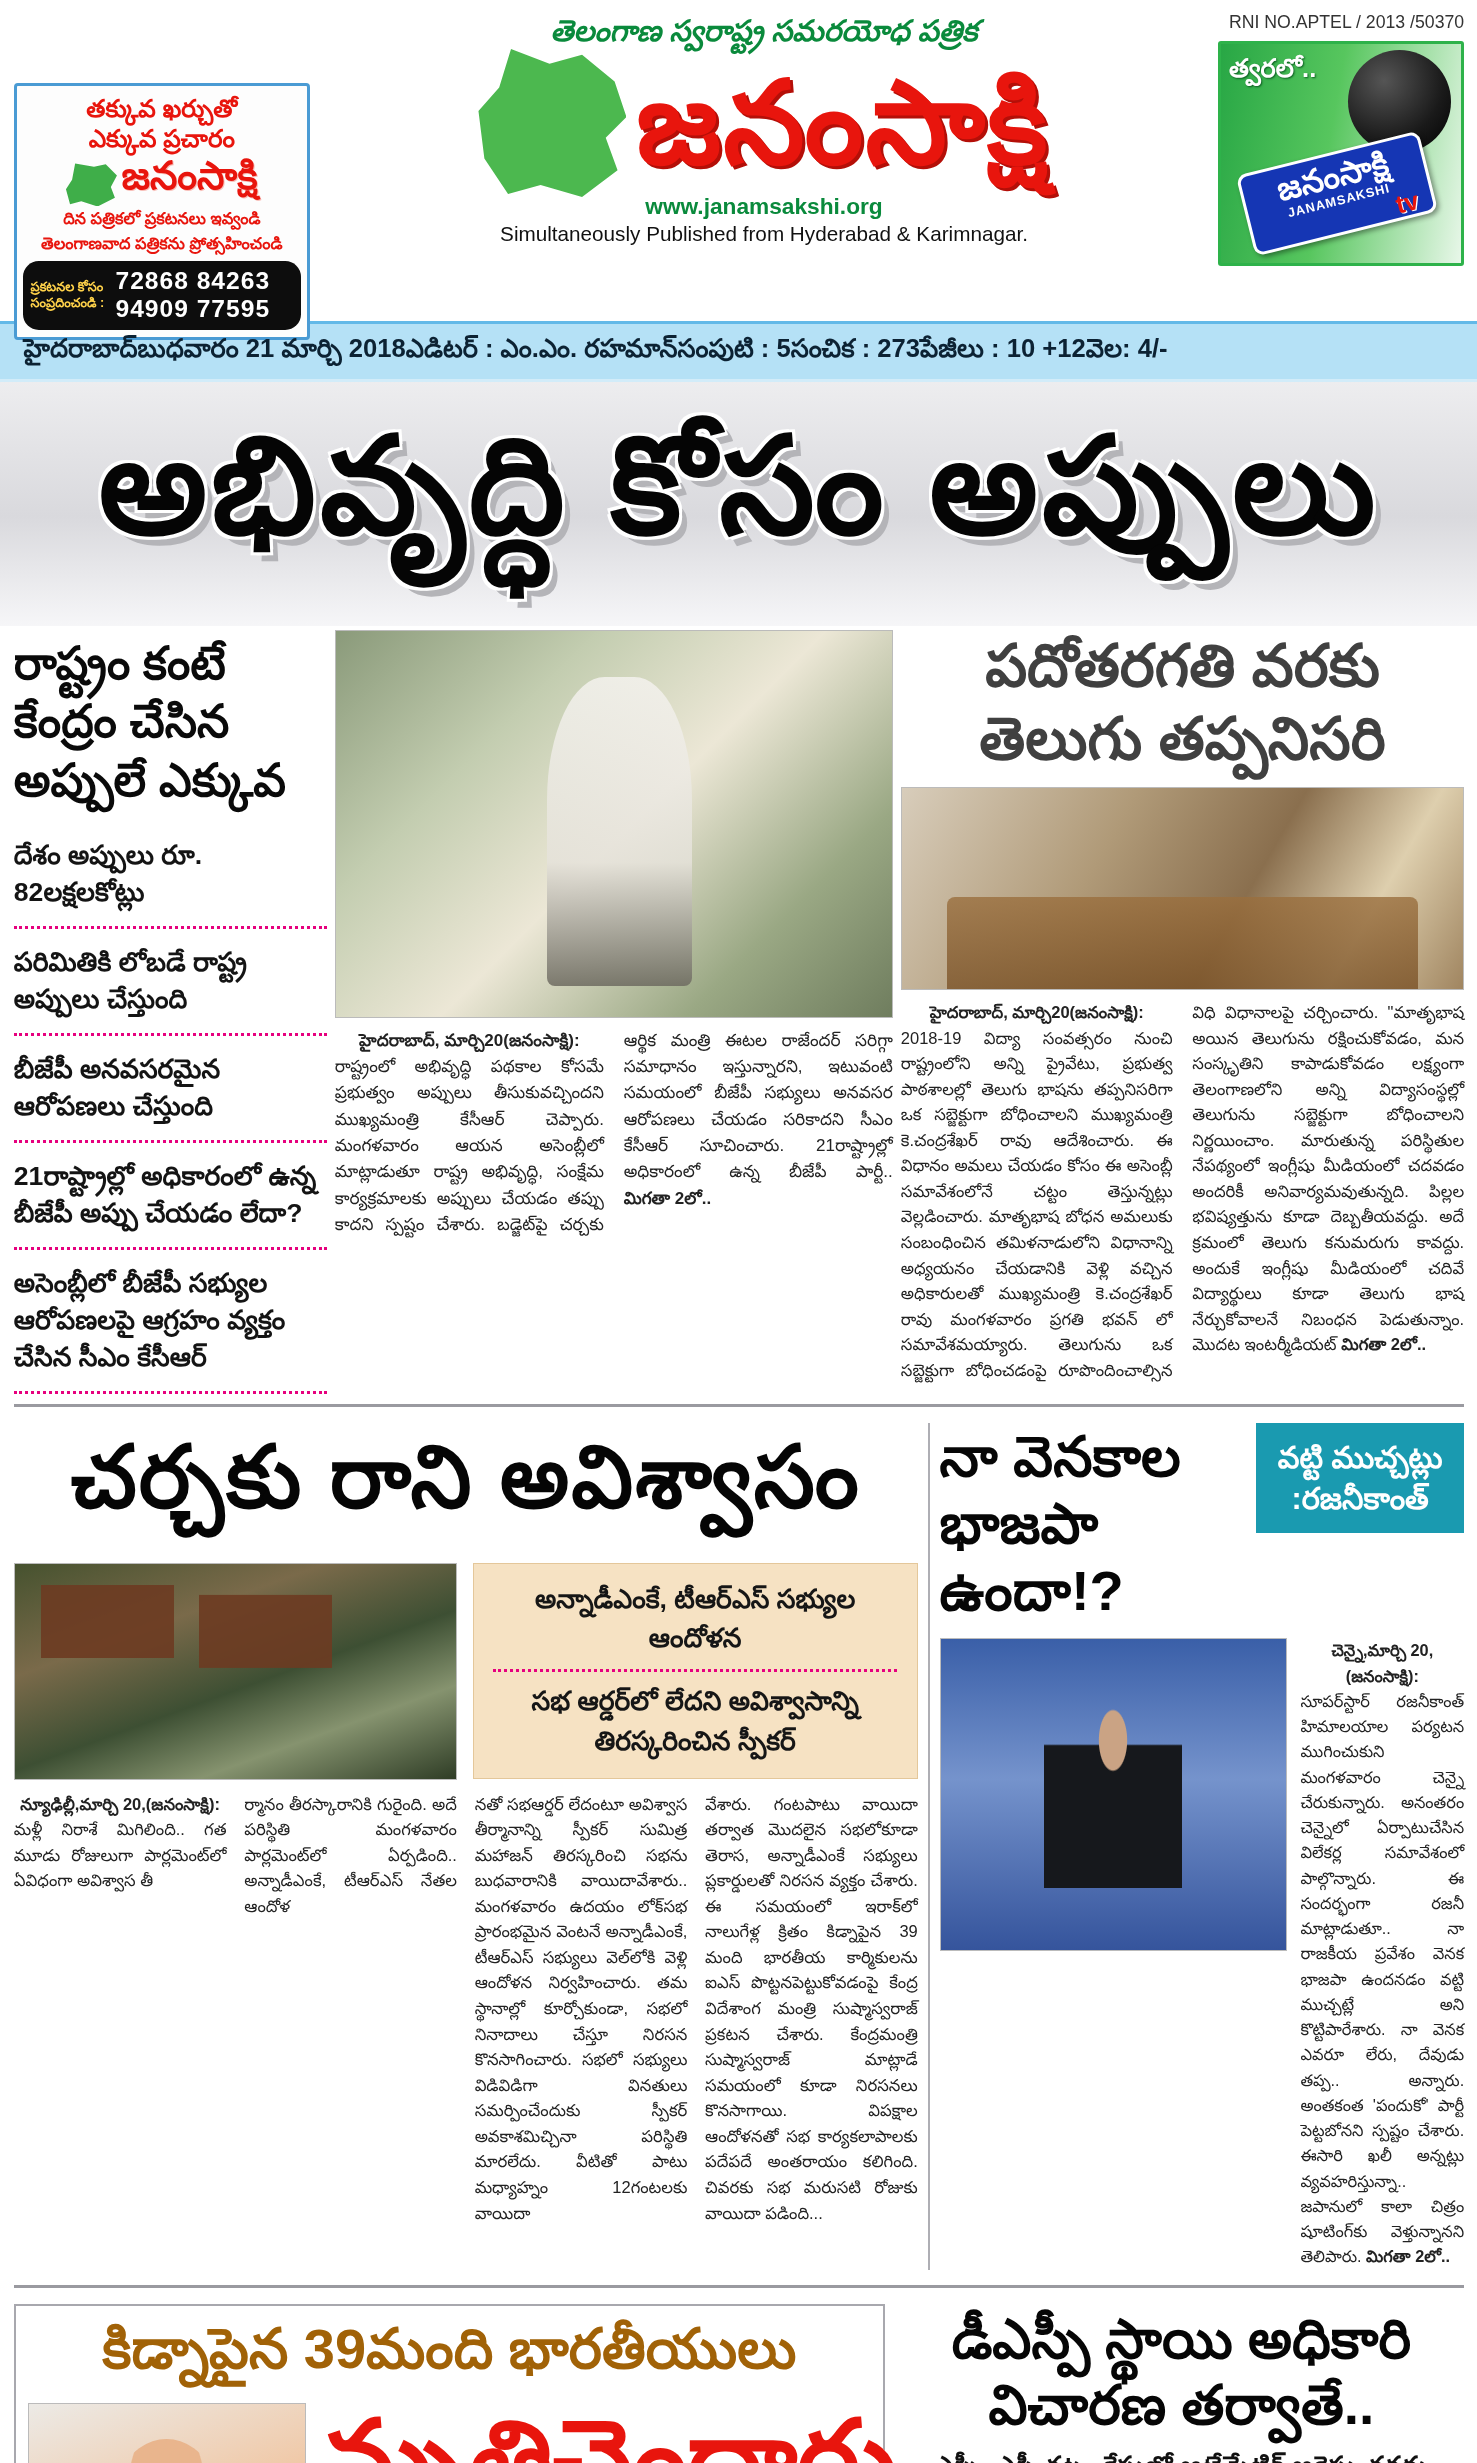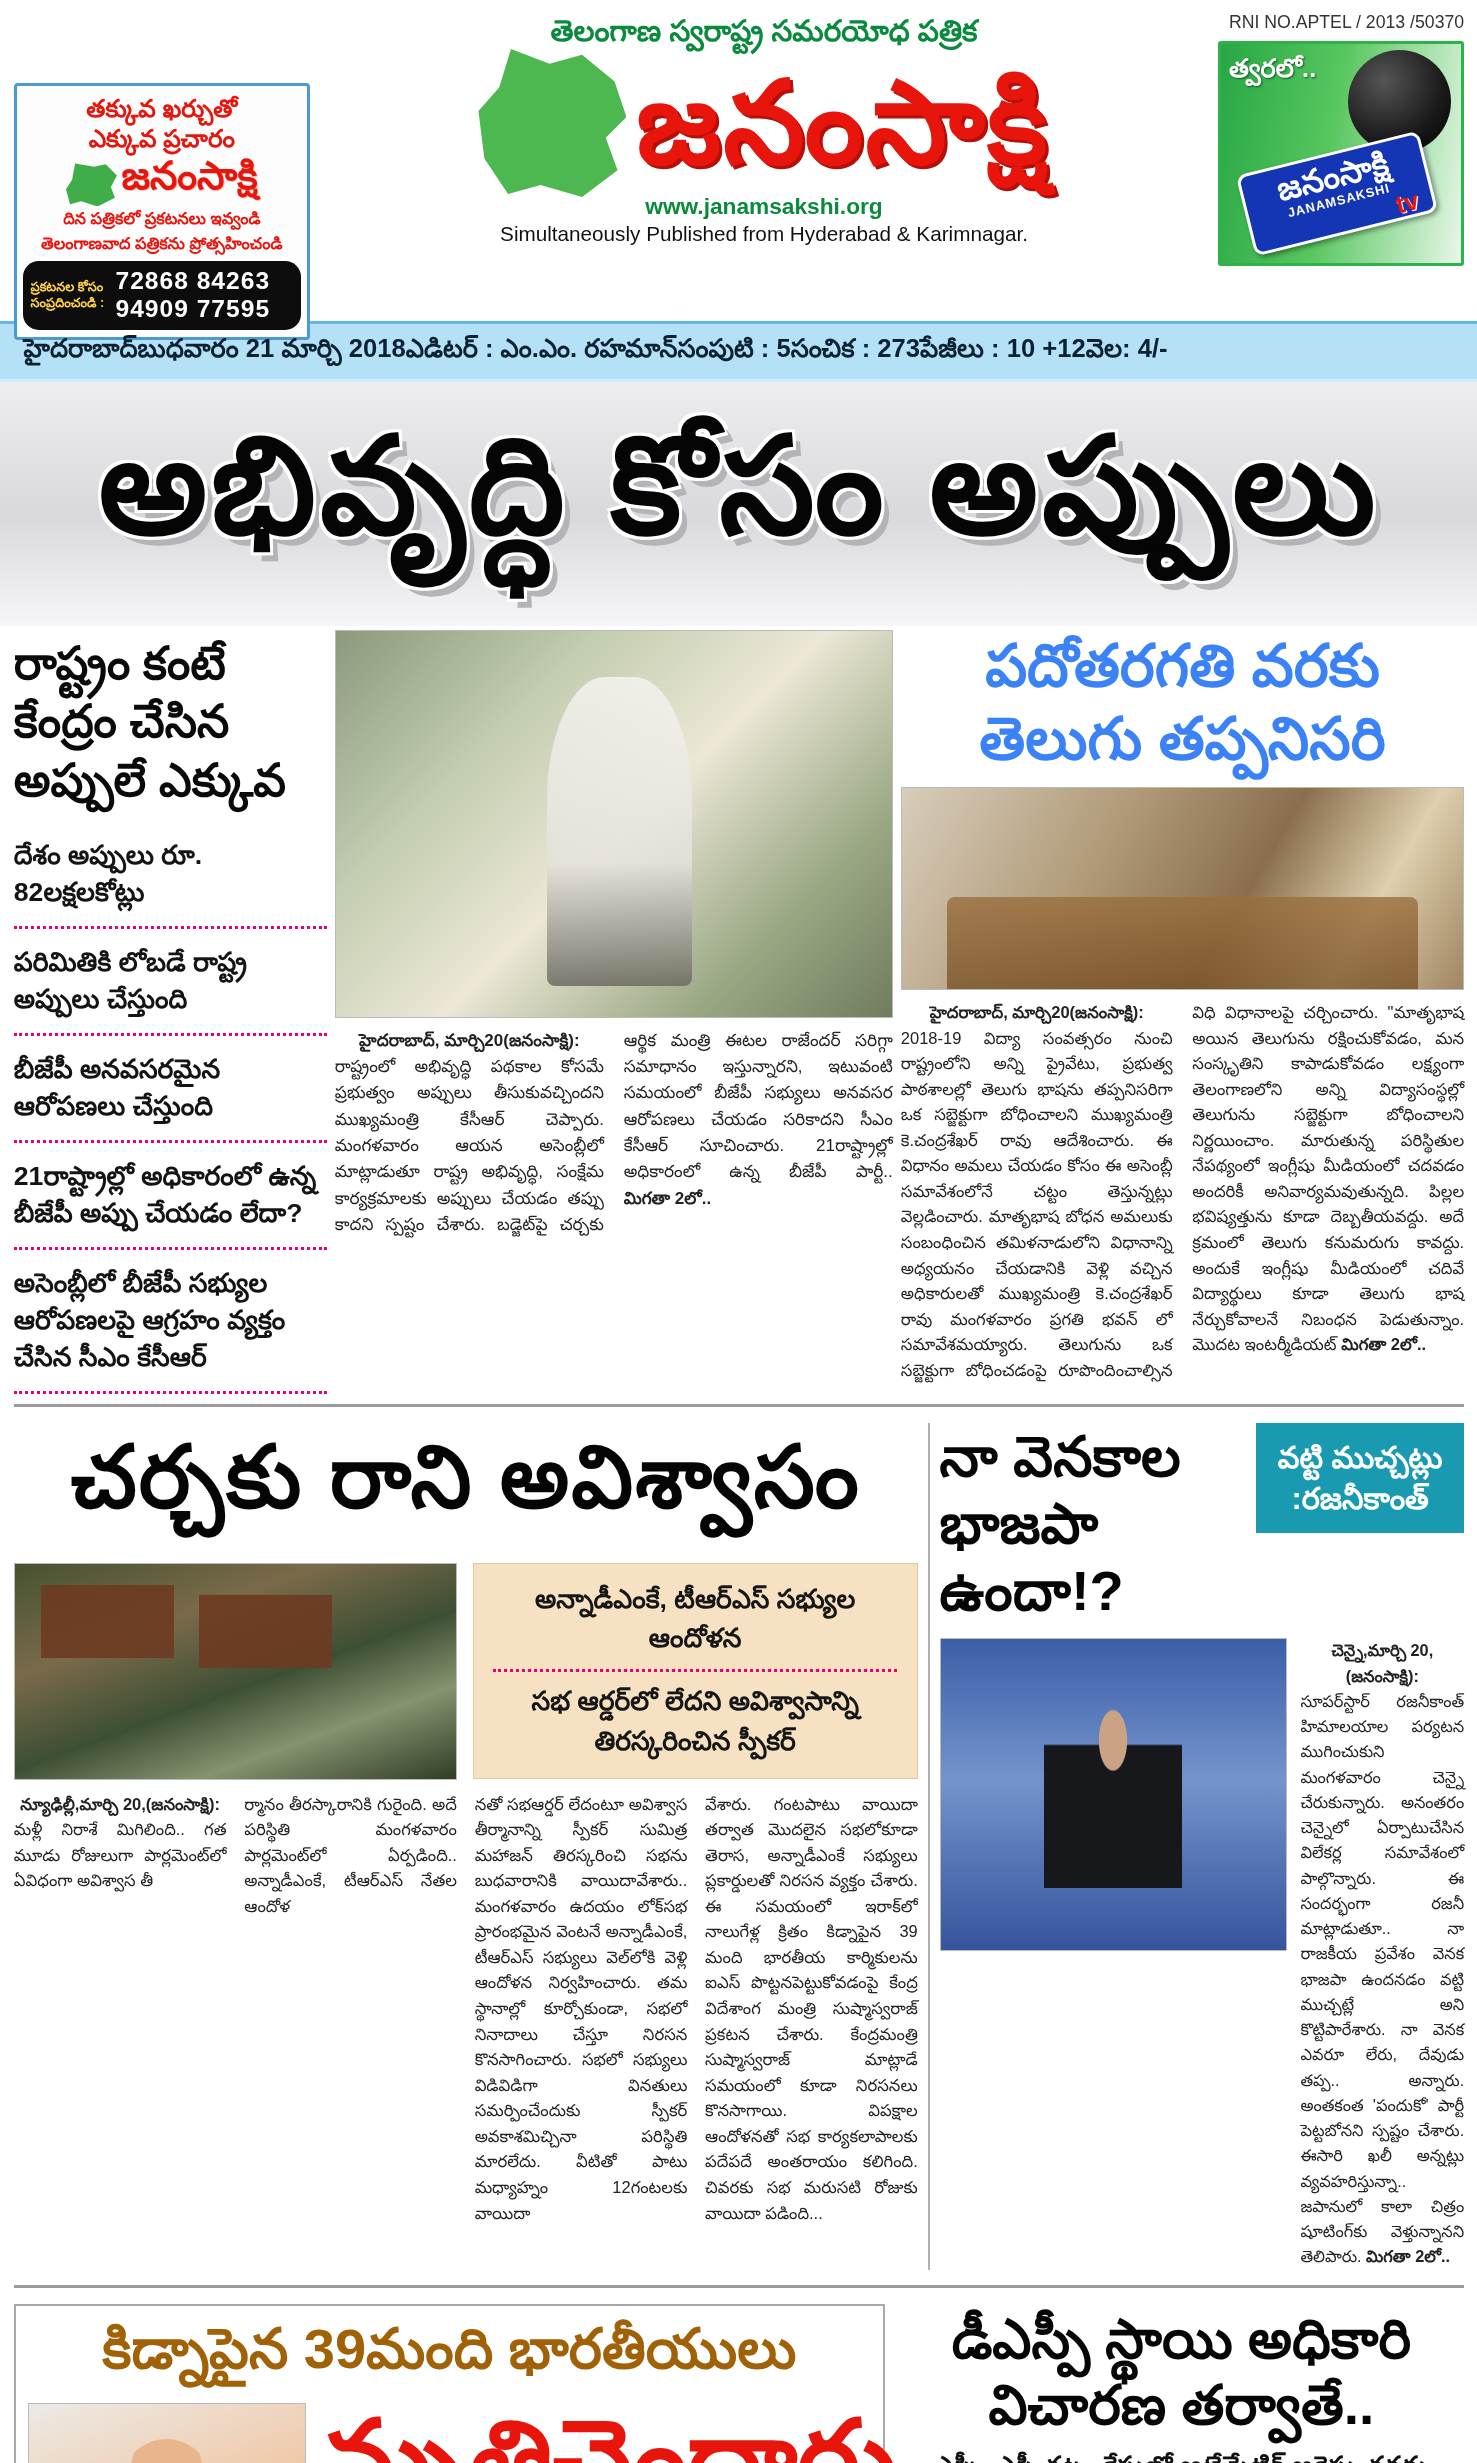--- a/index.html
+++ b/index.html
@@ -10,21 +10,21 @@
   .masthead{display:flex;align-items:flex-start;padding:11.8px 13.8px 3.9px 13.8px;height:321px;box-sizing:border-box;}
   .ad-left{width:296px;border:3px solid #4a9bd4;background:#fdfdfd;text-align:center;padding:7.9px 5.9px;box-sizing:border-box;margin-top:71px;border-radius:3.9px;}
   .ad-left .l1{color:#e8150d;font-weight:bold;font-size:24.6px;line-height:1.25;}
   .ad-left .brand{color:#e8150d;font-weight:bold;font-size:39px;line-height:1.1;margin:2px 0;text-shadow:1px 1px 0 #f8c0ba;}
   .ad-left .l3{color:#e8150d;font-weight:bold;font-size:16.3px;line-height:1.5;}
   .ad-left .phonebox{background:#0d0d0d;border-radius:15.8px;margin-top:5.9px;padding:5.9px 7.9px;display:flex;align-items:center;gap:7.9px;}
   .ad-left .phonelabel{color:#ffd24a;font-size:12.8px;font-weight:bold;text-align:left;line-height:1.3;width:77px;}
   .ad-left .phones{color:#fff;font-weight:bold;font-size:24.6px;line-height:1.15;letter-spacing:1px;}
   .minimap{width:51px;height:43px;background:#3fae49;display:inline-block;vertical-align:middle;clip-path:polygon(18% 0,55% 8%,78% 2%,100% 28%,88% 55%,96% 80%,62% 100%,30% 88%,8% 95%,0 60%,12% 38%);}
   .mast-center{flex:1;text-align:center;}
-  .tagline{color:#0a8a3c;font-weight:bold;font-size:29.6px;margin-top:2px;}
+  .tagline{color:#0a8a3c;font-weight:bold;font-size:29.6px;margin-top:2px;font-style:italic;}
   .estd{font-size:19.7px;color:#222;text-align:left;margin-left:212px;margin-top:7.9px;}
   .logo-row{display:flex;justify-content:center;align-items:center;gap:9.9px;margin-top:-5.9px;}
   .bigmap{width:148px;height:148px;background:#4cb84f;clip-path:polygon(22% 0,48% 10%,70% 4%,92% 22%,100% 46%,86% 60%,94% 82%,70% 100%,42% 92%,20% 98%,4% 74%,0 42%,14% 26%);}
   .logo-title{font-size:116px;font-weight:bold;color:#e8150d;line-height:0.95;letter-spacing:2px;text-shadow:3px 3px 0 #b40f08, -2px -2px 0 #fff, 2px -2px 0 #fff, -2px 2px 0 #fff;}
   .website{color:#0a8a3c;font-weight:bold;font-size:22.7px;margin-top:-3.9px;}
   .published{color:#111;font-size:20.7px;margin-top:2px;}
   .mast-right{width:246px;}
   .rni{font-size:17.7px;color:#333;text-align:right;white-space:nowrap;margin-bottom:7.9px;}
   .tv-ad{border:3.9px solid #2eb24a;height:225px;box-sizing:border-box;position:relative;background:linear-gradient(100deg,#28a745 0%,#57c65e 45%,#e8f7e9 100%);overflow:hidden;border-radius:3px;}
   .tv-soon{position:absolute;left:7.9px;top:7.9px;color:#fff;font-weight:bold;font-size:25.6px;width:39px;line-height:1.3;text-shadow:1px 1px 2px #0a5c1f;}
@@ -54,21 +54,21 @@
   .topstories{display:flex;padding:3.9px 13.8px 0 13.8px;gap:8px;justify-content:flex-end;}
   .rail{width:313px;flex:none;}
   .rail-head{font-size:46px;font-weight:bold;line-height:1.28;color:#0a0a0a;margin:3.9px 0 11.8px 0;}
   .rail li{list-style:none;font-size:26.6px;font-weight:600;line-height:1.4;padding:14.8px 0;border-bottom:3px dotted #e6007e;color:#141414;}
   .rail ul{margin:0;padding:0;}
   .lead-center{width:558px;flex:none;}
   .photo.kcr{height:388px;background:linear-gradient(135deg,#8a9a7a 0%,#c3cdb0 28%,#ece7d6 52%,#9aa884 78%,#6f7d5e 100%);}
   .photo.kcr::after{content:"";position:absolute;left:38%;top:12%;width:26%;height:80%;background:linear-gradient(180deg,#f4f2ee 0%,#e5e2da 60%,#6d6a60 100%);border-radius:40% 40% 7.9px 7.9px;opacity:.85;}
   .colwrap{column-count:2;column-gap:19.7px;margin-top:9.9px;}
   .lead-right{flex:1;}
-  .story-head2{font-size:59px;font-weight:bold;text-align:center;line-height:1.25;margin:0 0 9.9px 0;color:#3b82f6;}
+  .story-head2{font-size:59px;font-weight:bold;text-align:center;line-height:1.25;margin:0 0 9.9px 0;color:#404040;}
   .photo.meeting{height:203px;background:linear-gradient(120deg,#d8cdbb 0%,#b09a78 35%,#8a6f4e 60%,#decfae 80%,#a08560 100%);}
   .photo.meeting::after{content:"";position:absolute;left:8%;bottom:0;width:84%;height:46%;background:linear-gradient(180deg,#9a6f3e,#7a5227);border-radius:7.9px 7.9px 0 0;opacity:.8;}
 
   
   .midband{display:flex;padding:5.9px 13.8px;}
   .mid-left{width:904px;flex:none;}
   .mid-head{font-size:87px;font-weight:bold;text-align:center;margin:3.9px 0 13.8px 0;letter-spacing:2px;color:#050505;}
   .midrow{display:flex;gap:15.8px;}
   .photo.parliament{width:443px;height:217px;flex:none;background:linear-gradient(160deg,#46522f 0%,#7a6a4a 30%,#3d4f33 55%,#86936f 75%,#2f3d26 100%);}
   .photo.parliament::after{content:"";position:absolute;left:6%;top:10%;width:30%;height:34%;background:#6d3b22;box-shadow:158px 9.9px 0 #6d3b22;opacity:.9;}

